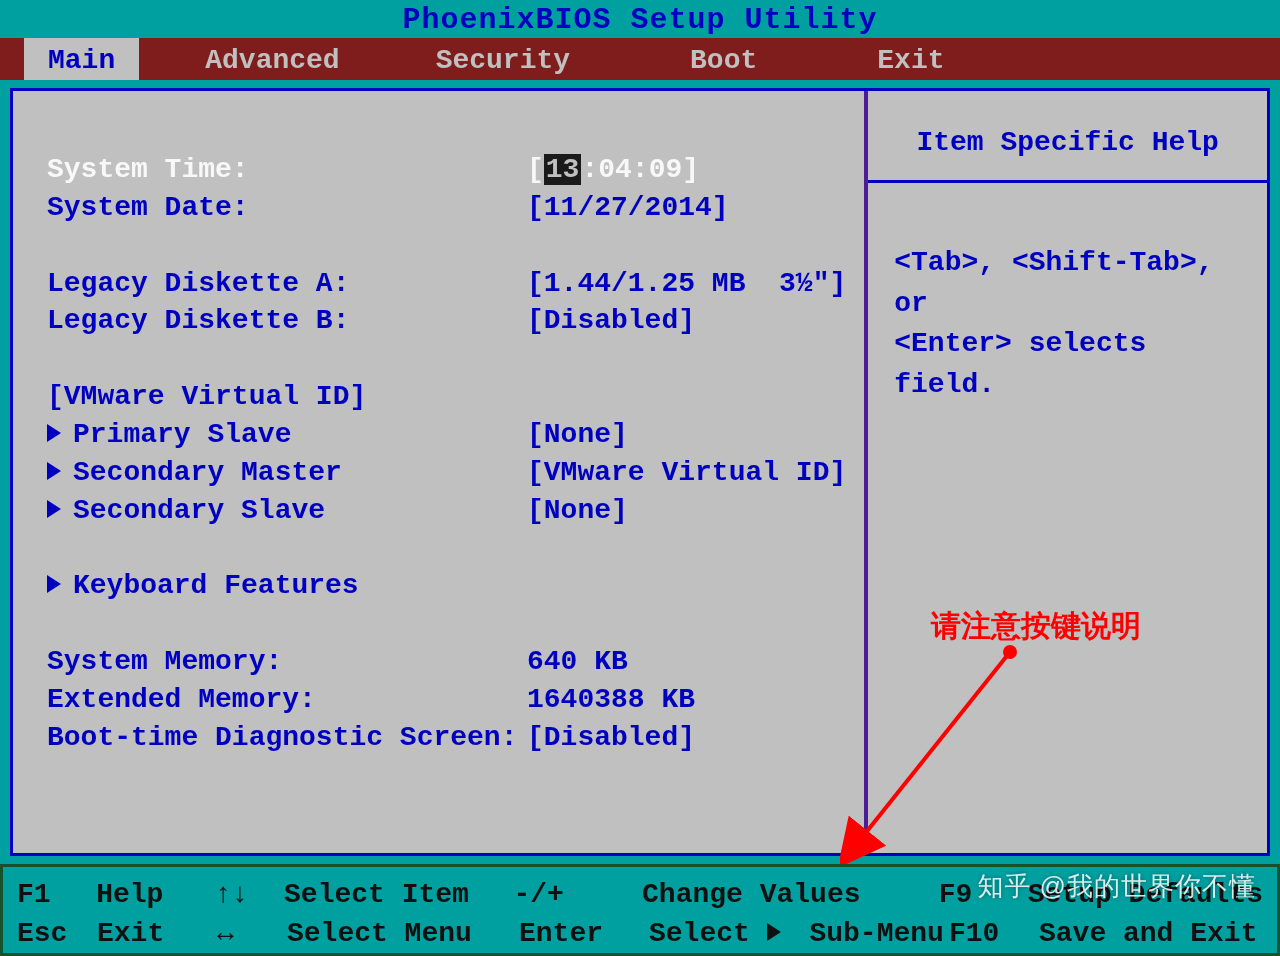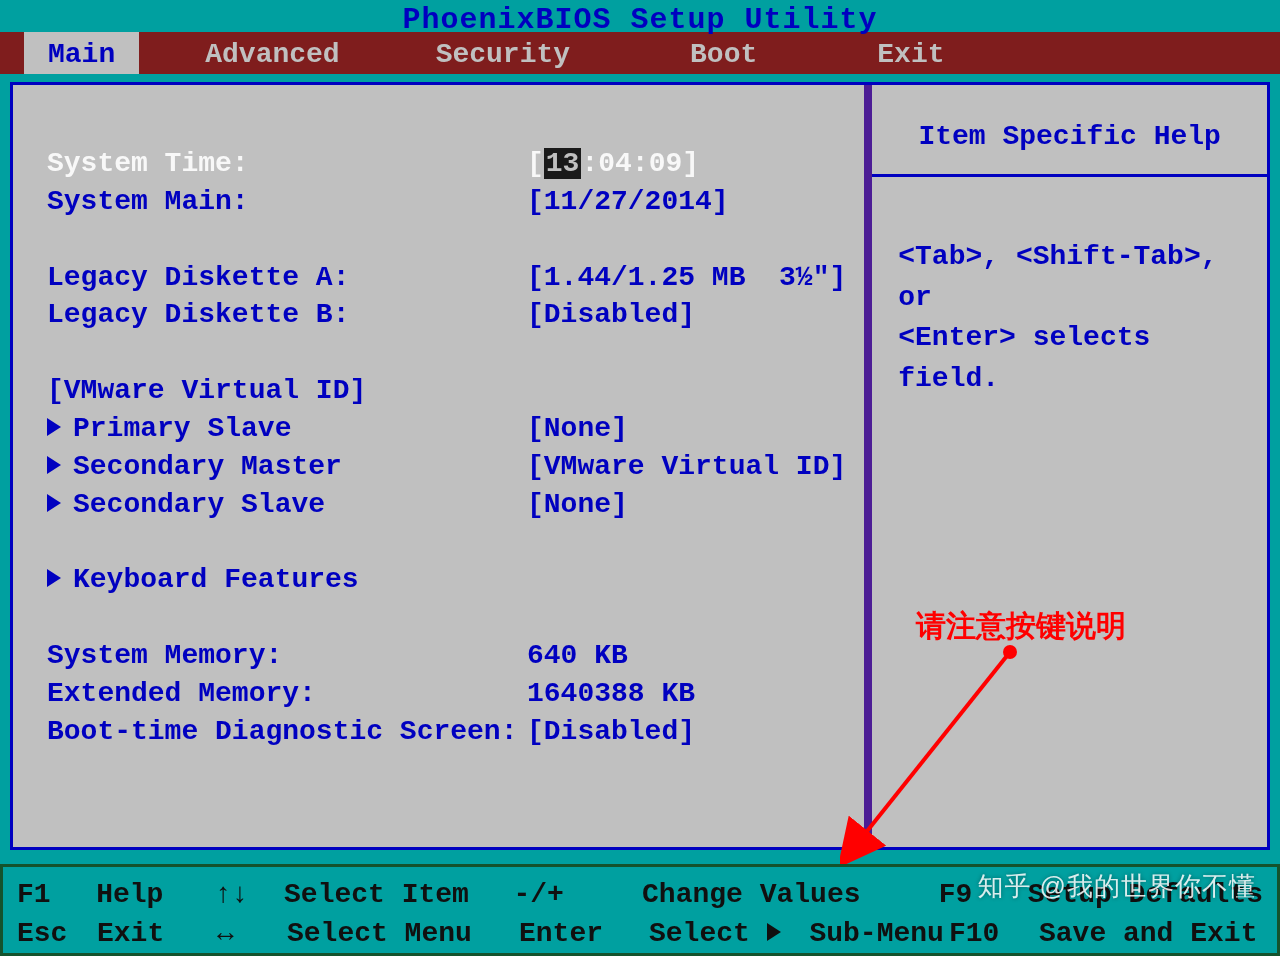--- a/index.html
+++ b/index.html
@@ -7,21 +7,21 @@
     width: 1280px;
     height: 956px;
     background: #00a0a0;
     font-family: "Courier New", monospace;
     font-weight: bold;
     font-size: 28px;
     overflow: hidden;
     position: relative;
   }
   .titlebar {
-    height: 32px;
+    height: 38px;
     background: #00a0a0;
     color: #0000c0;
     text-align: center;
     line-height: 40px;
     font-size: 30px;
     letter-spacing: 1px;
   }
   .menubar {
     height: 42px;
     background: #7f1d1d;
@@ -49,21 +49,21 @@
     background: #c0c0c0;
     height: 768px;
   }
   .left-panel {
     flex: 0 0 850px;
     padding: 60px 18px 10px 34px;
     color: #0000c0;
   }
   .right-panel {
     flex: 1;
-    border-left: 8px solid #4c1d95;
+    border-left: 4px solid #4c1d95;
     color: #0000c0;
     display: flex;
     flex-direction: column;
     position: relative;
   }
   .help-title {
     text-align: center;
     padding: 36px 6px 22px 6px;
     font-size: 28px;
     border-bottom: 3px solid #0000c0;
@@ -112,20 +112,21 @@
   .fcell-k3 { width: 130px; }
   .fcell-v3 { width: 300px; }
   .fcell-k4 { width: 90px; }
   .fcell-v4 { flex: 1; }
   .annotation {
     position: absolute;
     color: #ff0000;
     font-family: Liberation Mono, monospace;
     font-weight: bold;
     font-size: 30px;
+    margin-left: 15px;
   }
   .watermark {
     position: absolute;
     right: 24px;
     bottom: 52px;
     color: rgba(255,255,255,0.85);
     font-family: "Microsoft YaHei",sans-serif;
     font-size: 26px;
     font-weight: normal;
     text-shadow: 0 0 4px rgba(0,0,0,0.4);
@@ -151,21 +152,21 @@
 
 <div class="body-wrap">
   <div class="panels">
     <div class="left-panel">
 
       <div class="row">
         <span class="lbl white">System Time:</span>
         <span class="val white">[<span class="hl">13</span><span>:04:09]</span></span>
       </div>
       <div class="row">
-        <span class="lbl">System Main:</span>
+        <span class="lbl">System Date:</span>
         <span class="val">[11/27/2014]</span>
       </div>
 
       <div class="spacer"></div>
 
       <div class="row">
         <span class="lbl">Legacy Diskette A:</span>
         <span class="val">[1.44/1.25 MB  3½"]</span>
       </div>
       <div class="row">

